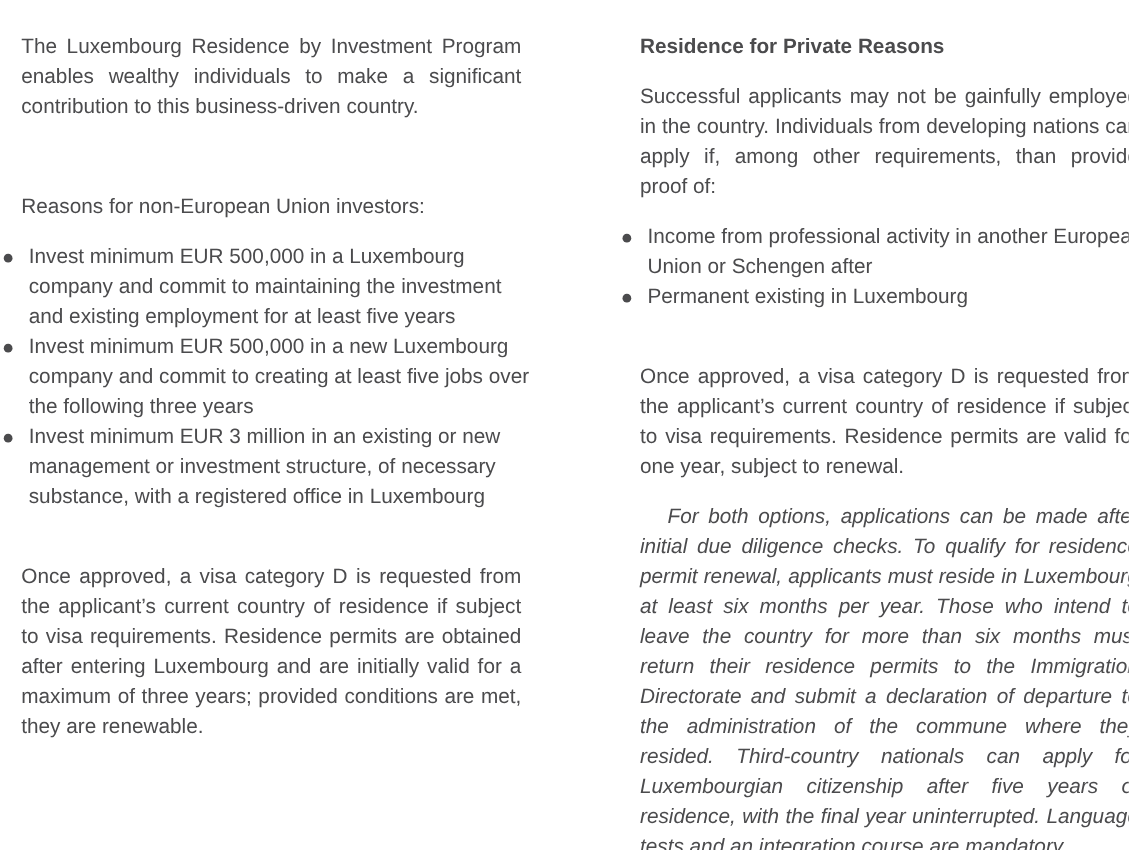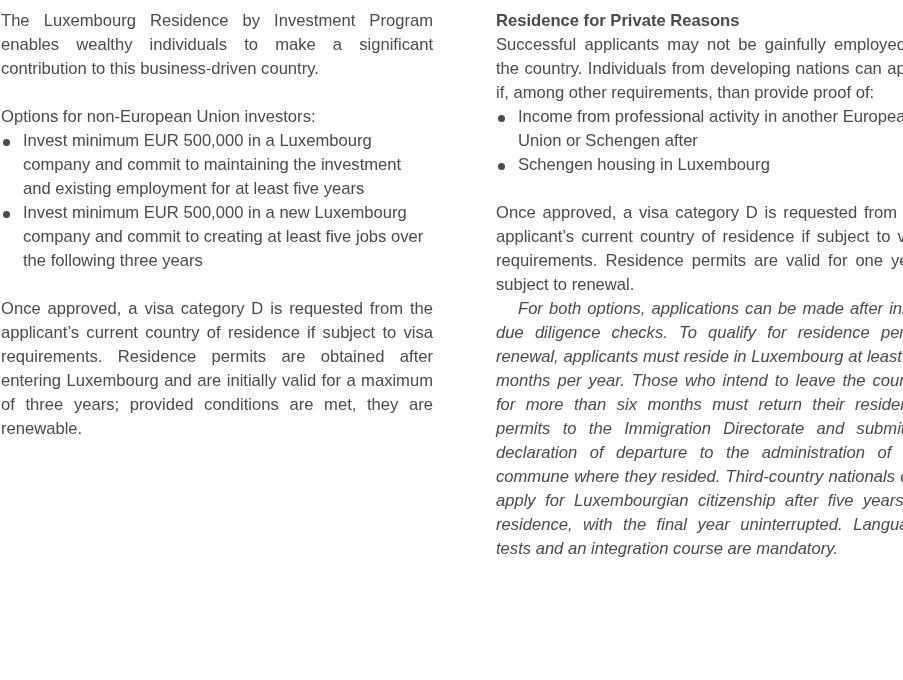--- a/index.html
+++ b/index.html
@@ -16,21 +16,21 @@
       color: #4b4b4d;
       font-size: 16.6px;
       line-height: 24px;
     }
     .col {
       position: absolute;
       top: 9px;
     }
     .col-left { left: 1px; width: 432px; }
     .col-right { left: 496px; width: 431px; }
-    p { margin: 0; }
+    p { margin: 16px; }
     .justify { text-align: justify; text-align-last: left; }
     .heading { font-weight: bold; }
     .gap { height: 24px; }
     ul.bullets {
       list-style: none;
       margin: 0;
       padding: 0;
     }
     ul.bullets li {
       position: relative;
@@ -46,44 +46,48 @@
       background: #4b4b4d;
     }
     .indent { text-indent: 22px; font-style: italic; }
   </style>
 </head>
 <body>
 
 <div class="col col-left">
   <p class="justify">The Luxembourg Residence by Investment Program enables wealthy individuals to make a significant contribution to this business-driven country.</p>
   <div class="gap"></div>
-  <p>Options for non-European Union investors:</p>
+  <p>Reasons for non-European Union investors:</p>
   <ul class="bullets">
     <li>
       <span class="bullet"></span>
       <span>Invest minimum EUR 500,000 in a Luxembourg company and commit to maintaining the investment and existing employment for at least five years</span>
     </li>
     <li>
       <span class="bullet"></span>
       <span>Invest minimum EUR 500,000 in a new Luxembourg company and commit to creating at least five jobs over the following three years</span>
+    </li>
+    <li>
+      <span class="bullet"></span>
+      <span>Invest minimum EUR 3 million in an existing or new management or investment structure, of necessary substance, with a registered office in Luxembourg</span>
     </li>
   </ul>
   <div class="gap"></div>
   <p class="justify">Once approved, a visa category D is requested from the applicant’s current country of residence if subject to visa requirements. Residence permits are obtained after entering Luxembourg and are initially valid for a maximum of three years; provided conditions are met, they are renewable.</p>
 </div>
 
 <div class="col col-right">
   <p class="heading">Residence for Private Reasons</p>
   <p class="justify">Successful applicants may not be gainfully employed in the country. Individuals from developing nations can apply if, among other requirements, than provide proof of:</p>
   <ul class="bullets">
     <li>
       <span class="bullet"></span>
       <span>Income from professional activity in another European Union or Schengen after</span>
     </li>
     <li>
       <span class="bullet"></span>
-      <span>Schengen housing in Luxembourg</span>
+      <span>Permanent existing in Luxembourg</span>
     </li>
   </ul>
   <div class="gap"></div>
   <p class="justify">Once approved, a visa category D is requested from the applicant’s current country of residence if subject to visa requirements. Residence permits are valid for one year, subject to renewal.</p>
   <p class="justify indent">For both options, applications can be made after initial due diligence checks. To qualify for residence permit renewal, applicants must reside in Luxembourg at least six months per year. Those who intend to leave the country for more than six months must return their residence permits to the Immigration Directorate and submit a declaration of departure to the administration of the commune where they resided. Third-country nationals can apply for Luxembourgian citizenship after five years of residence, with the final year uninterrupted. Language tests and an integration course are mandatory.</p>
 </div>
 
 </body></html>

